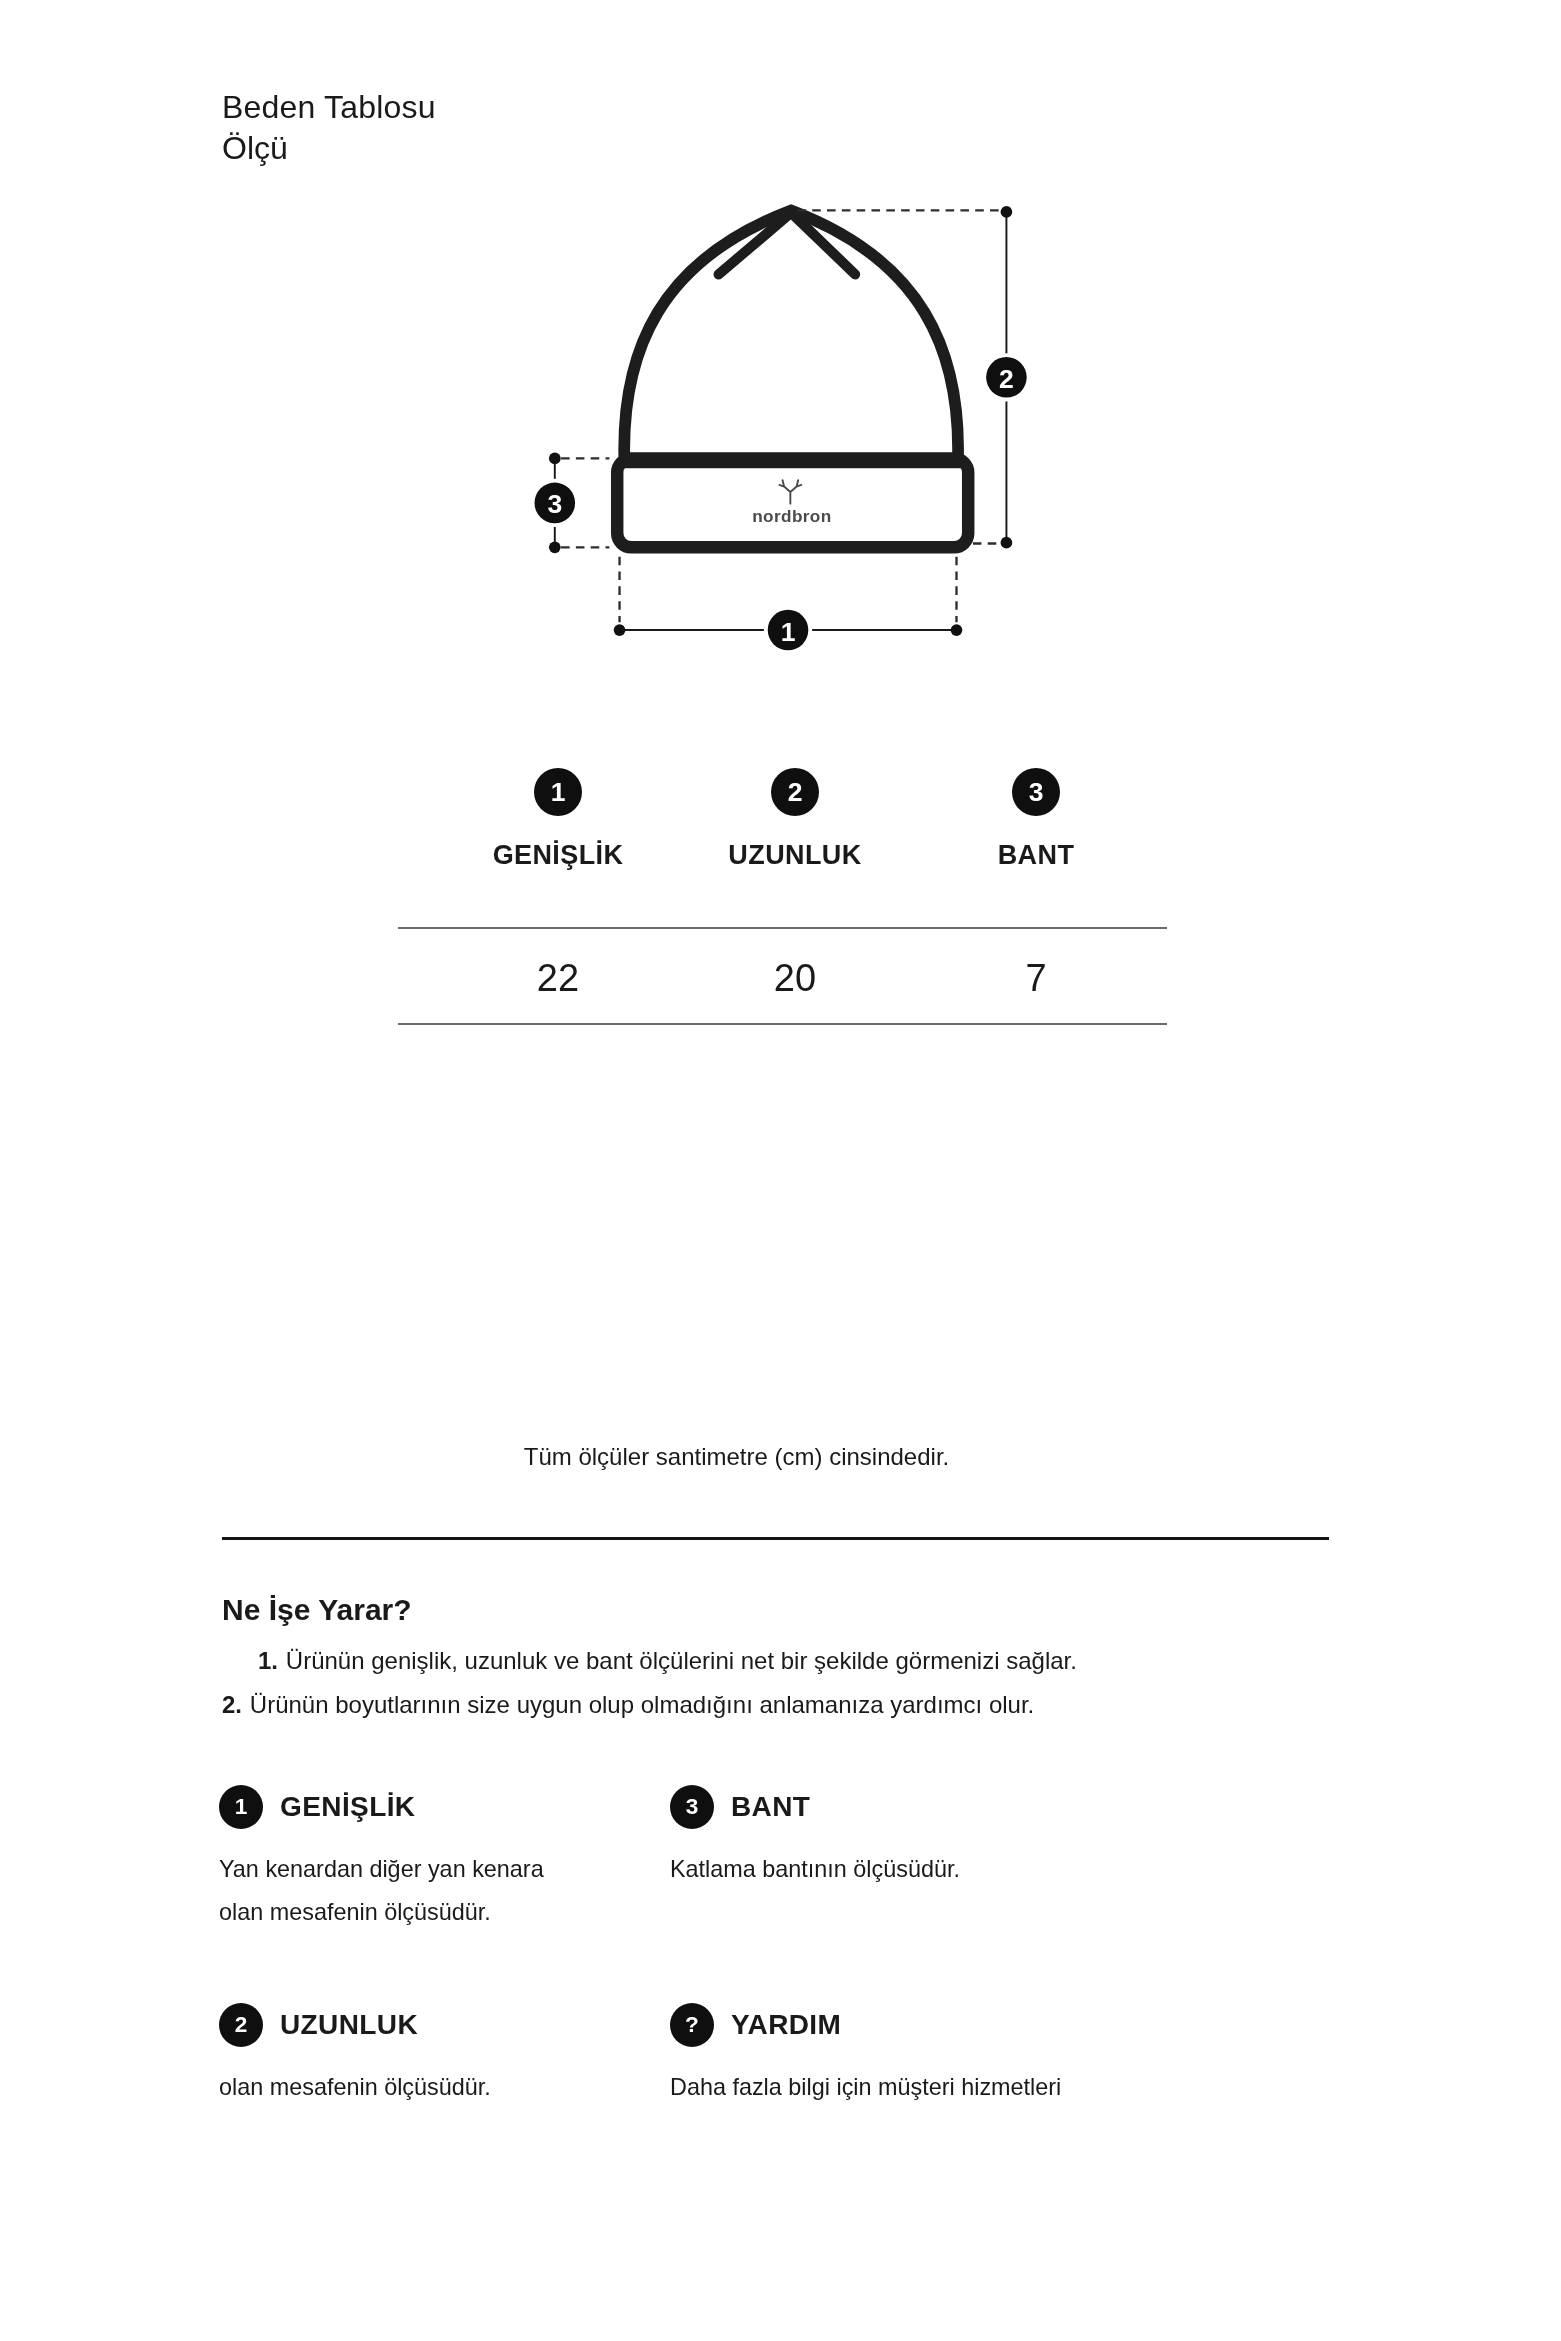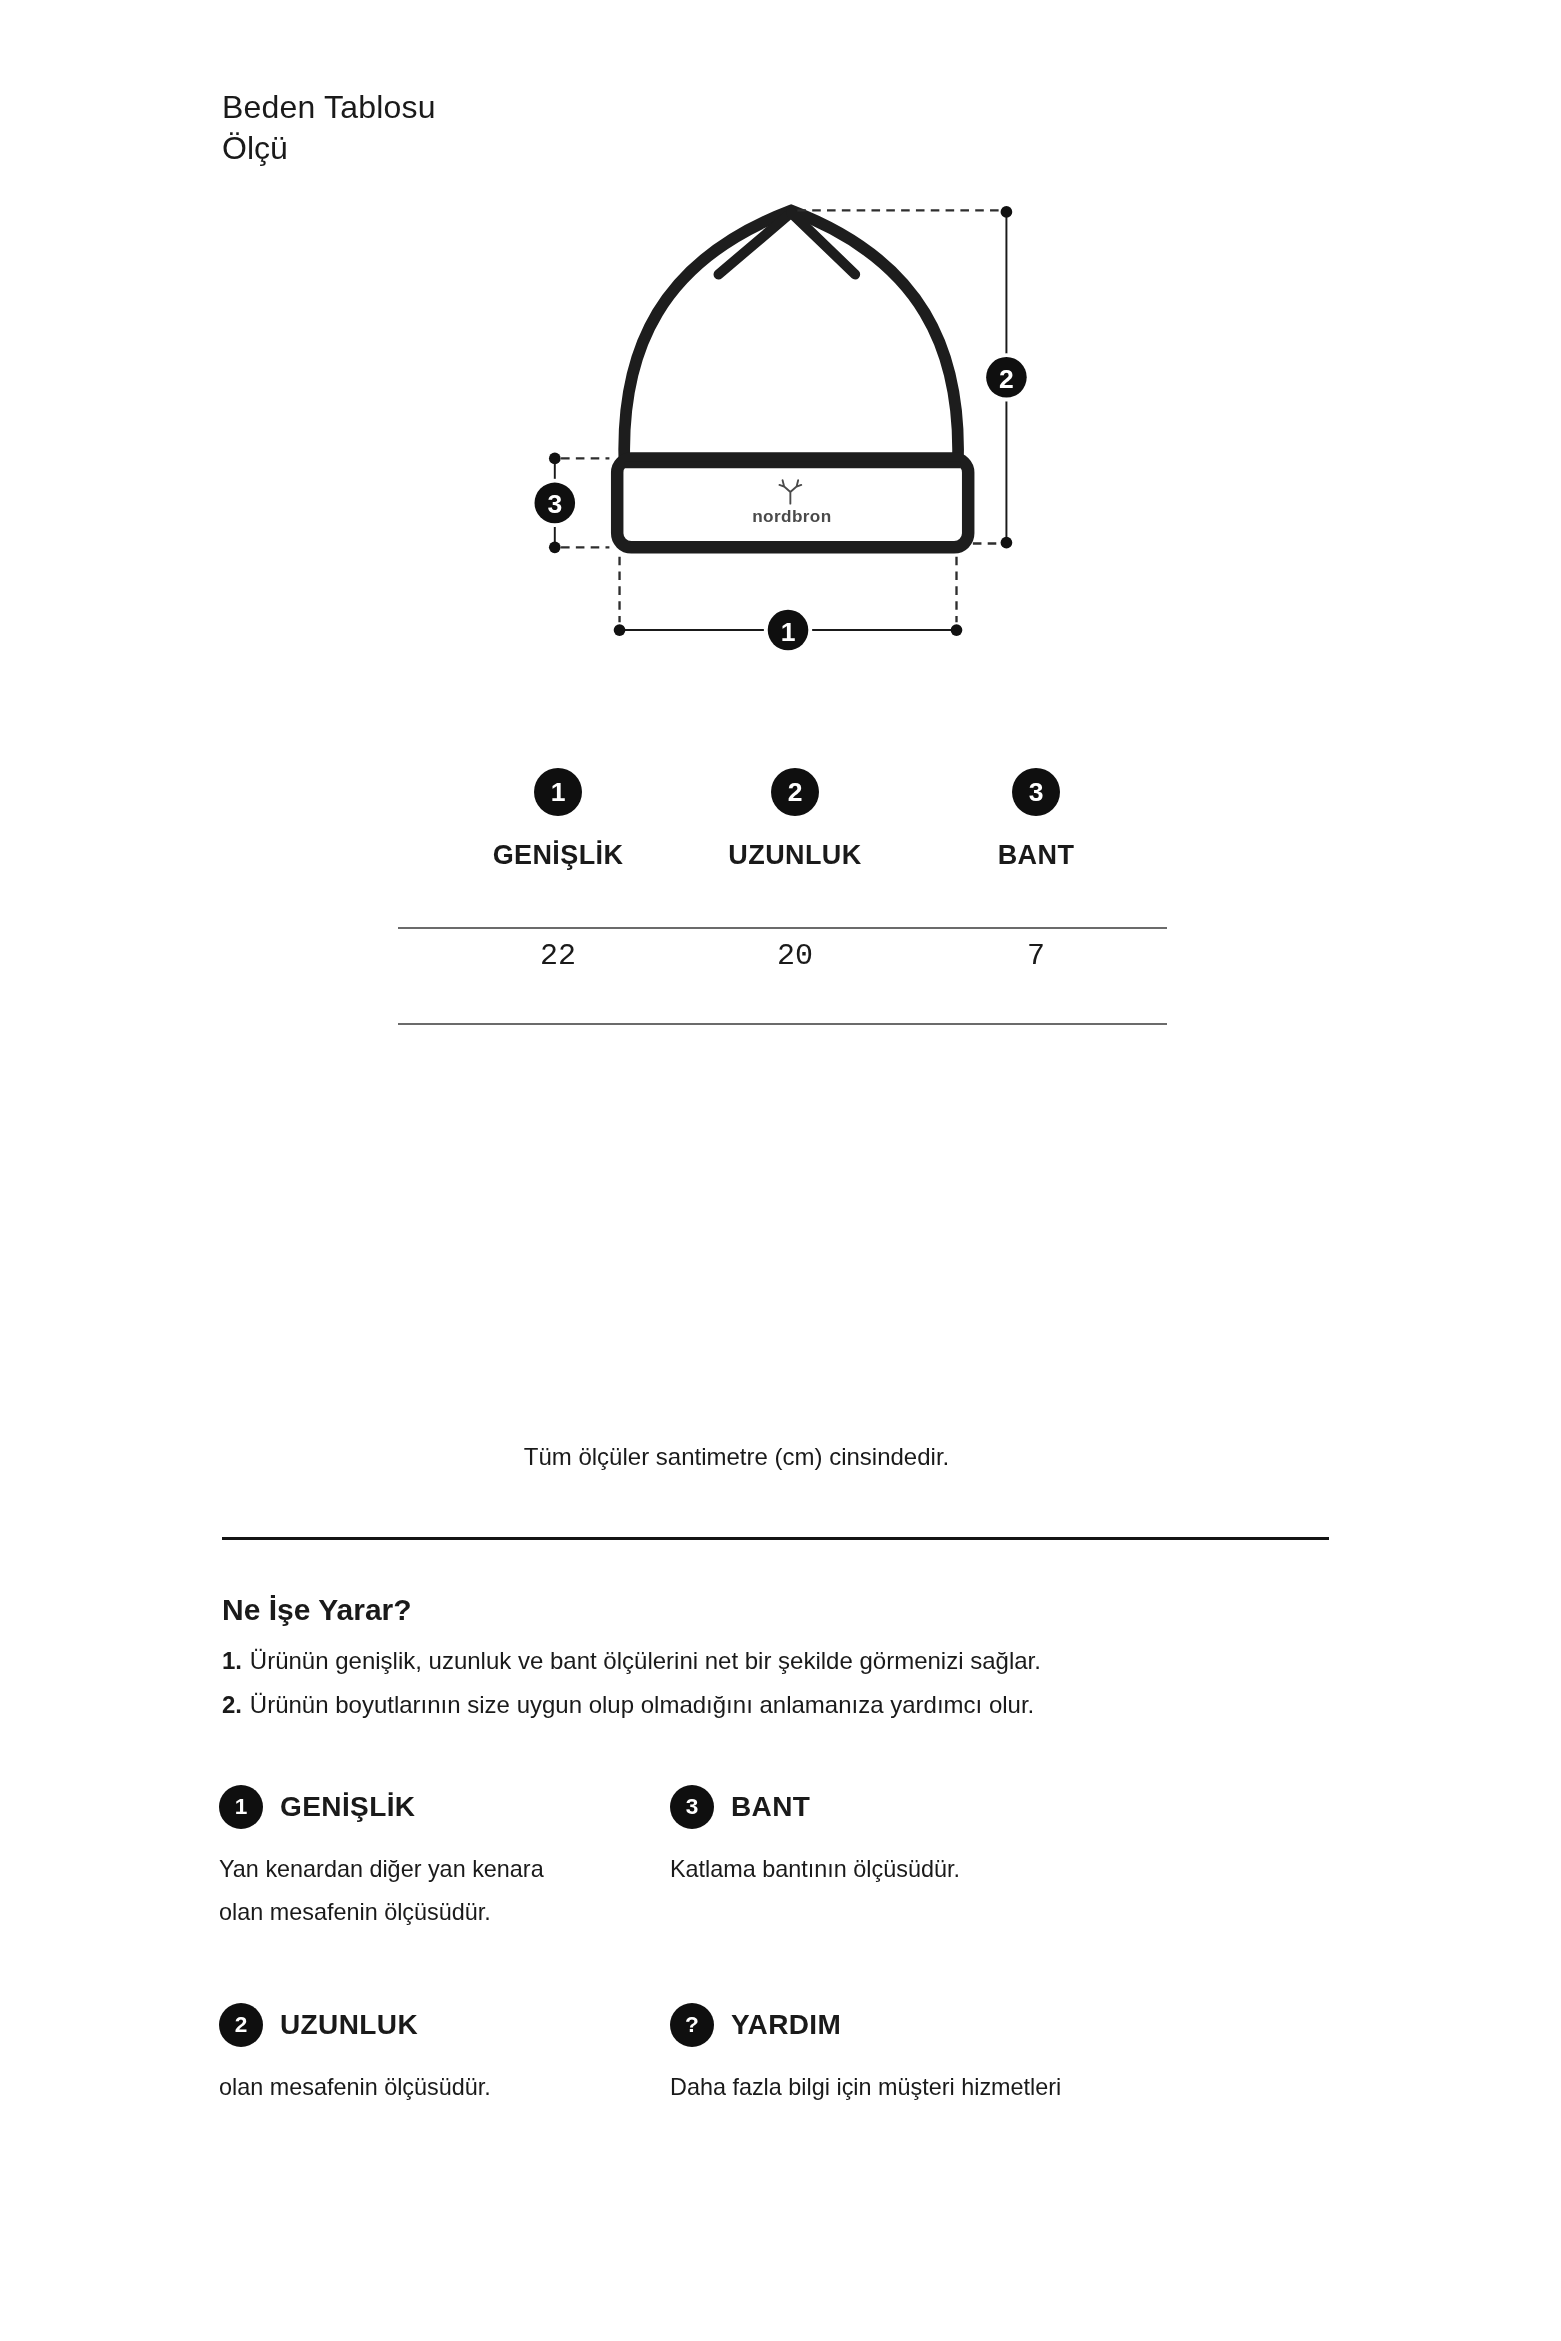--- a/index.html
+++ b/index.html
@@ -24,37 +24,37 @@
     position:absolute; top:3.1px; transform:translateX(-50%);
     width:48px; height:48px; border-radius:50%; background:#0f0f0f;
     color:#fff; font-size:26.5px; font-weight:700;
     display:flex; align-items:center; justify-content:center;
   }
   .t-header {
     position:absolute; top:75px; transform:translateX(-50%);
     font-size:27px; font-weight:700; letter-spacing:0.4px; white-space:nowrap;
   }
   .t-value {
-    position:absolute; top:174px; transform:translateX(-50%);
-    font-size:30px; font-weight:400;font-family:Liberation Mono, monospace;
+    position:absolute; top:192px; transform:translateX(-50%);
+    font-size:38px; font-weight:400;
   }
   .t-rule { position:absolute; left:0; width:100%; height:1.6px; background:#6b6b6b; }
   .t-rule.top    { top:162px; }
   .t-rule.bottom { top:258px; }
   .c1 { left:160px; } .c2 { left:397px; } .c3 { left:638px; }
 
   
   .units-note { left:0; top:1443px; width:1473px; text-align:center; font-size:24px; }
   .section-divider { left:222px; top:1537px; width:1107px; height:3.1px; background:#141414; }
 
   
   .info-heading { left:222px; top:1593px; font-size:30px; font-weight:700; }
   .info-item { left:222px; font-size:24px; white-space:nowrap; }
   .info-item .num { font-weight:700; margin-right:7.8px; }
-  .info-item.i1 { top:1647px; }
+  .info-item.i1 { top:1647px;margin-left:36px; }
   .info-item.i2 { top:1691px; }
 
   
   .def-block { position:absolute; }
   .d1 { left:219px; top:1785px; width:437px; }
   .d2 { left:670px; top:1785px; width:515px; }
   .d3 { left:219px; top:2003px; width:437px; }
   .d4 { left:670px; top:2003px; width:515px; }
   .def-head { display:flex; align-items:center; gap:17px; }
   .badge-lg {

